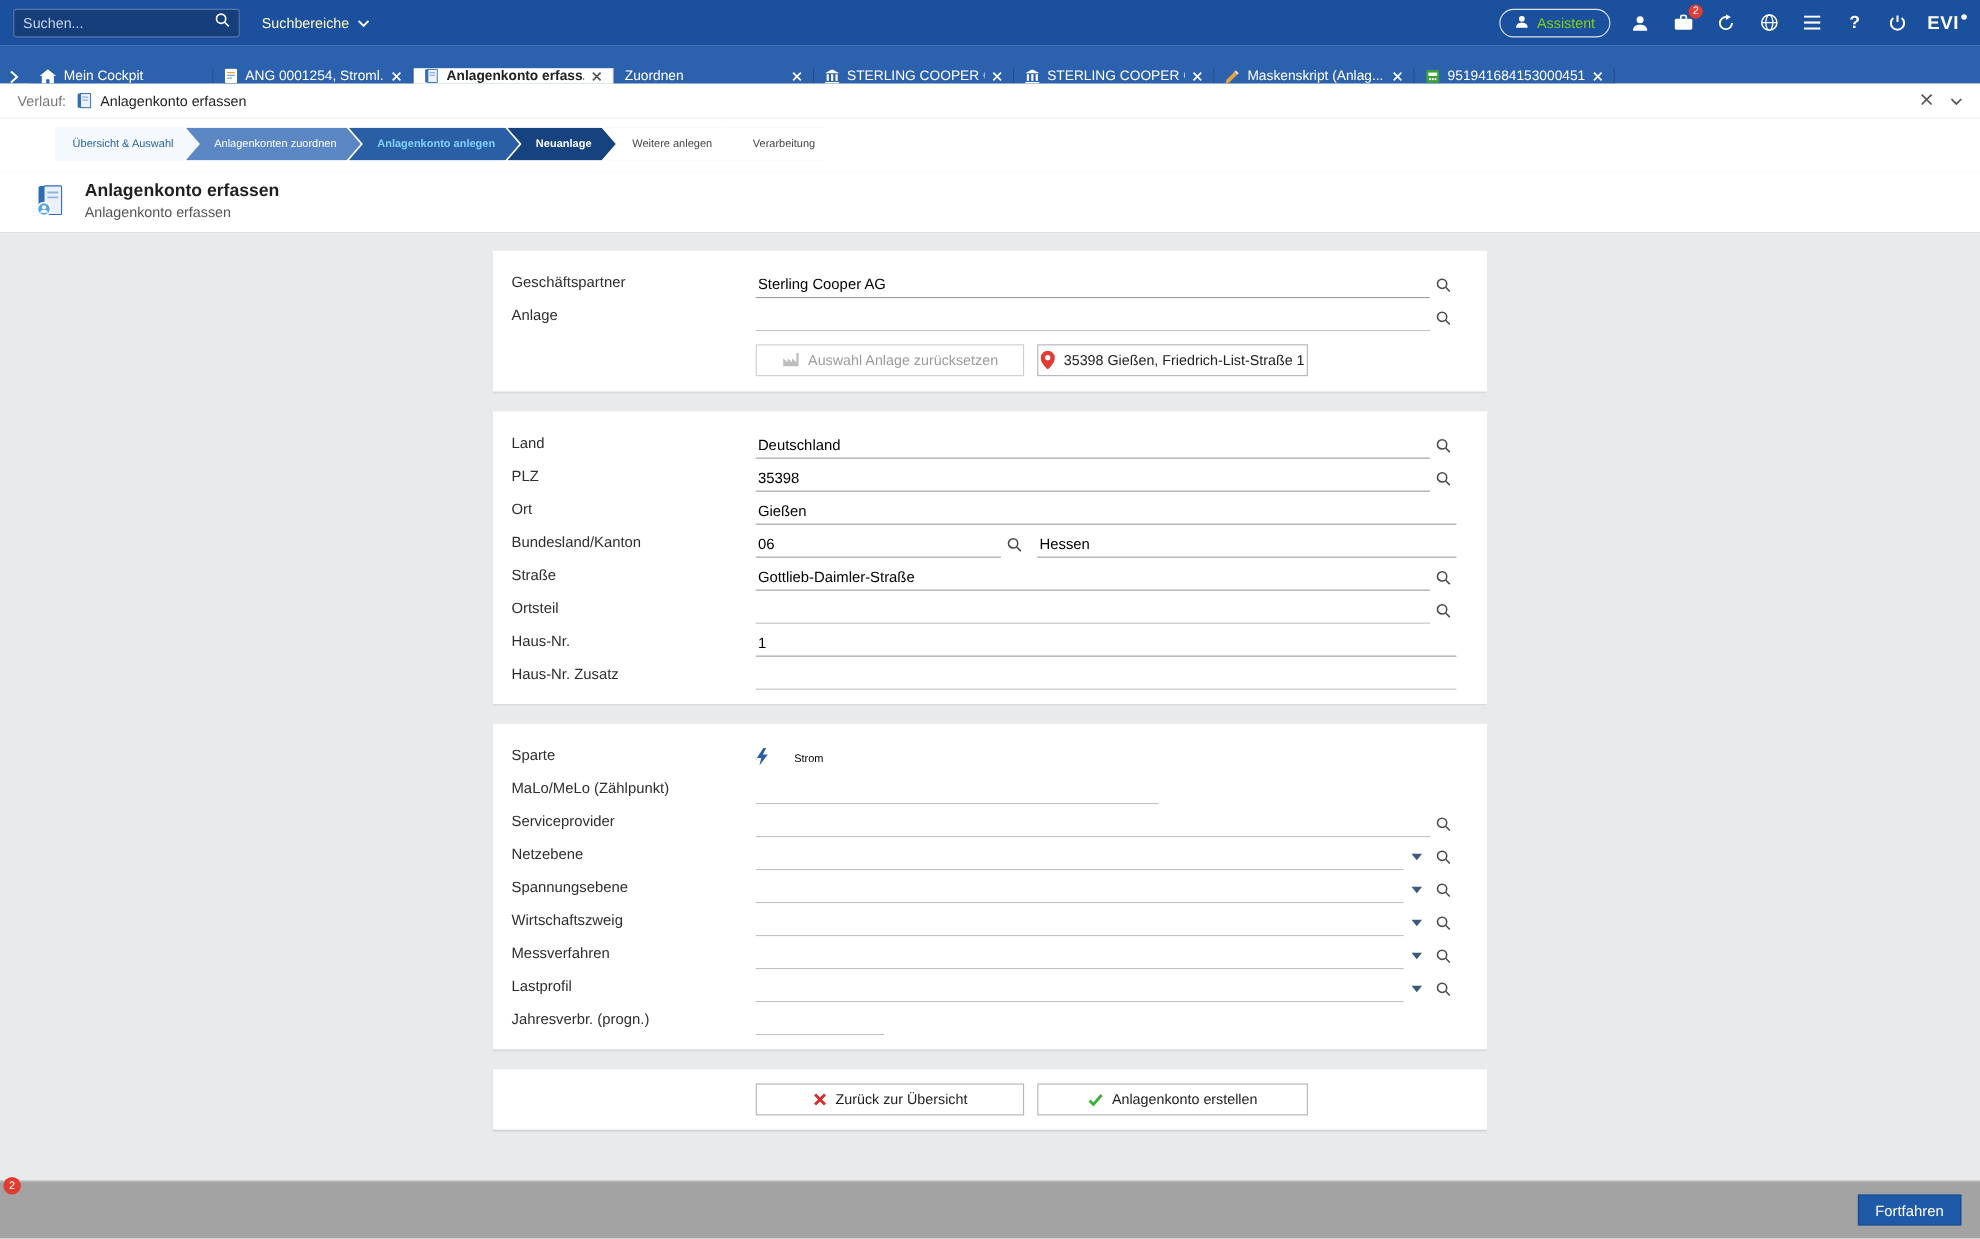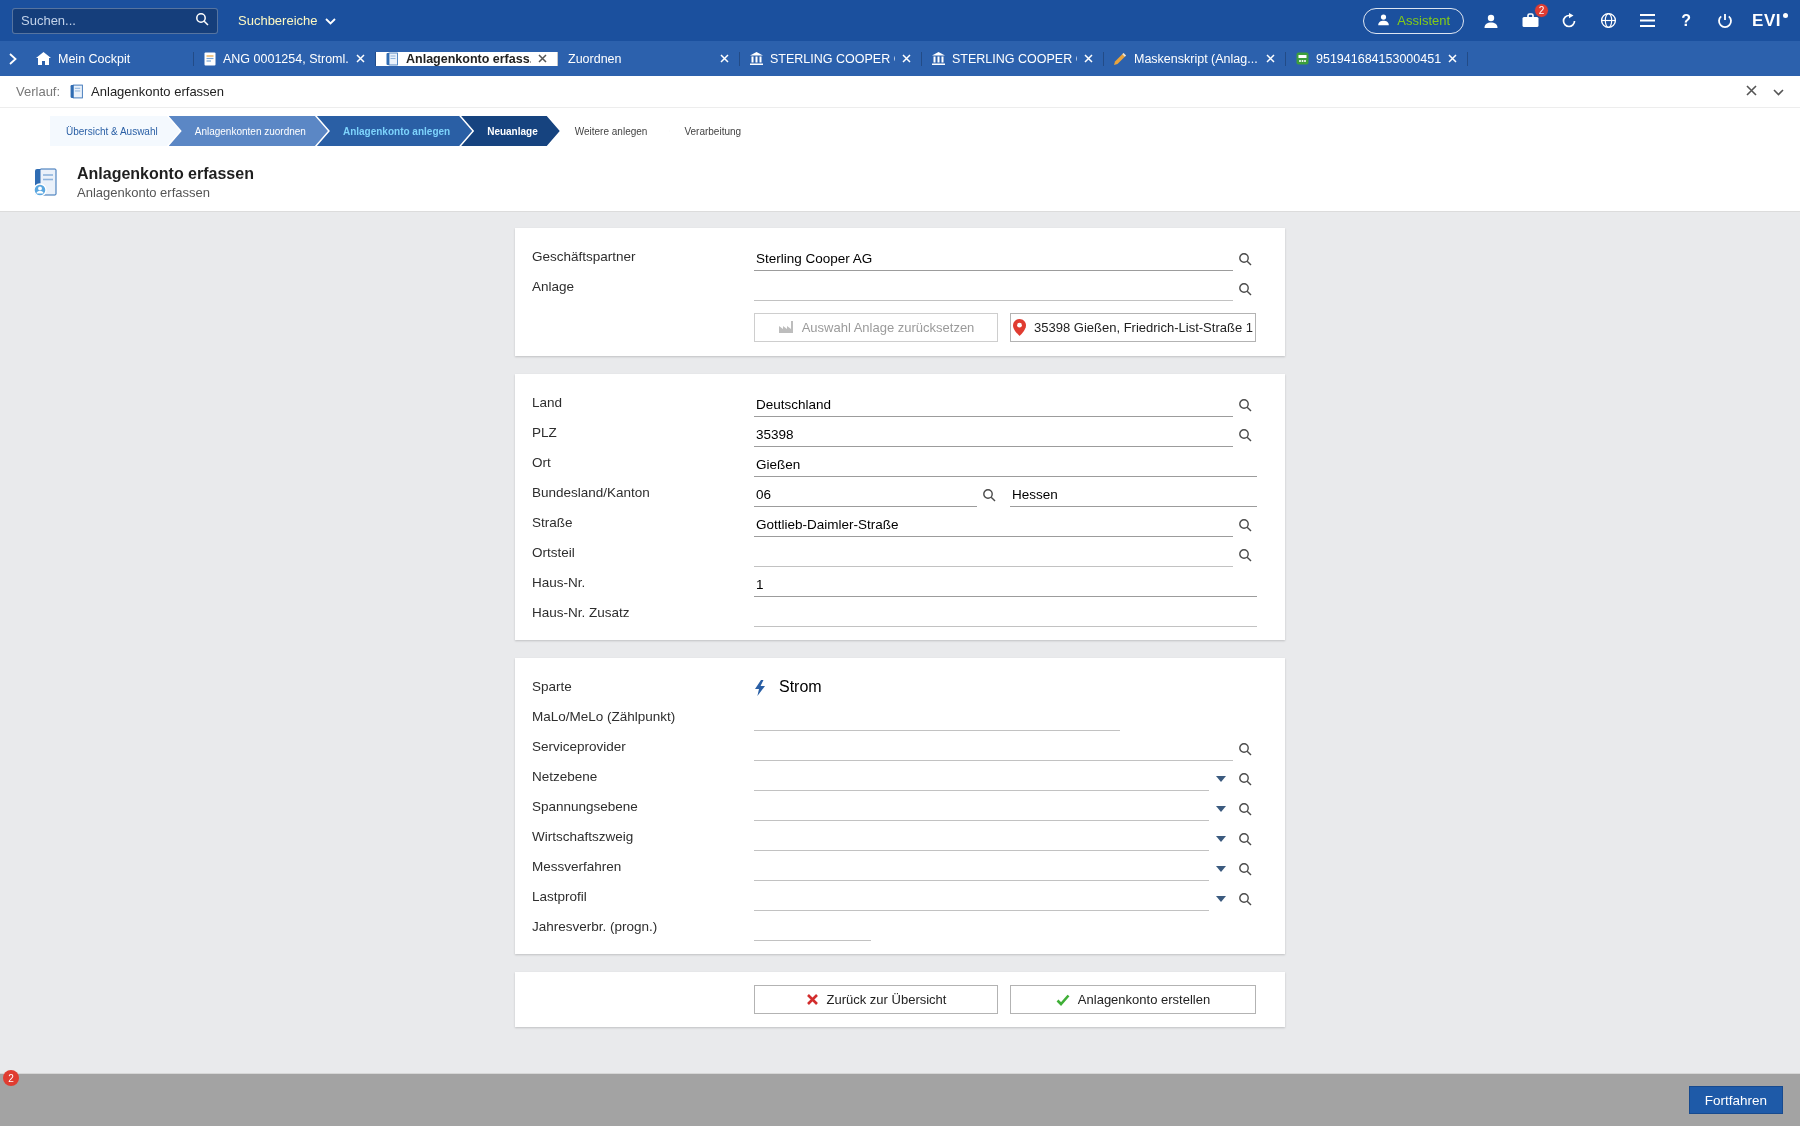--- a/index.html
+++ b/index.html
@@ -21,21 +21,21 @@
   .suchbereiche { display: flex; align-items: center; gap: 7px; color: #fef9c3; font-size: 13px; padding: 4px 8px; cursor: default; }
   .topbar-right { margin-left: auto; display: flex; align-items: center; gap: 15px; }
   .assist-btn { display: flex; align-items: center; gap: 7px; border: 1px solid rgba(255,255,255,0.85); border-radius: 14px; color: #84cc16; padding: 4px 13px; font-size: 13px; }
   .icon-btn { position: relative; width: 24px; height: 24px; display: flex; align-items: center; justify-content: center; color: #fff; }
   .icon-btn.help { font-size: 16px; font-weight: bold; }
   .badge { position: absolute; top: -6px; right: -7px; background: #e03c31; color: #fff; font-size: 10px; min-width: 15px; height: 15px; border-radius: 8px; display: flex; align-items: center; justify-content: center; padding: 0 3px; border: 1px solid #1b509e; }
   .brand { color: #fff; font-weight: bold; font-size: 17px; letter-spacing: 0.5px; display: flex; align-items: flex-start; gap: 2px; }
   .brand-mark { width: 5px; height: 5px; background: #fff; border-radius: 50%; margin-top: 2px; }
 
   
-  .tabbar { height: 35px; background: #2c61ad; display: flex; align-items: center; flex: 0 0 35px; }
+  .tabbar { height: 35px; background: #2c61ad; display: flex; align-items: flex-end; flex: 0 0 35px; }
   .tab-expander { width: 26px; display: flex; align-items: center; justify-content: center; }
   .tab { width: 182px; display: flex; align-items: center; gap: 7px; padding: 0 10px; color: #fff; font-size: 12.5px; border-right: 1px solid rgba(0,0,0,0.22); background: #2c61ad; cursor: default; }
   .tab.first { width: 168px; }
   .tab.active { background: #ffffff; color: #222; }
   .tab-label { flex: 1; white-space: nowrap; overflow: hidden; }
   .tab-close { flex: 0 0 auto; display: flex; align-items: center; }
 
   
   .history { height: 32px; background: #fff; display: flex; align-items: center; padding: 0 16px; gap: 10px; font-size: 13px; flex: 0 0 32px; border-bottom: 1px solid #ededed; justify-content: flex-end; }
   .history-label { color: #787878; }
@@ -53,36 +53,36 @@
   .step.s4 { background: #16437f; color: #fff; font-weight: bold; }
   .step.future { background: #fff; color: #444; filter: drop-shadow(0 0 1px #a8a8a8); }
 
   
   .title-row { background: #fff; padding: 9px 0 11px 30px; display: flex; gap: 13px; align-items: center; border-bottom: 1px solid #dcdcdc; flex: 0 0 55px; }
   .page-title { font-size: 16px; font-weight: bold; color: #1f1f1f; }
   .page-subtitle { font-size: 13px; color: #555; margin-top: 2px; }
 
   
   .content { flex: 1; overflow: hidden; padding-top: 16px; background: #e9eaec; }
-  .panel { width: 770px; margin: 0 auto; background: #fff; box-shadow: 0 1px 2px rgba(0,0,0,0.18); padding: 13px 28px 13px 17px; }
+  .panel { width: 904px; margin: 0 auto; background: #fff; box-shadow: 0 1px 2px rgba(0,0,0,0.18); padding: 13px 28px 13px 17px; }
   .panel + .panel { margin-top: 18px; }
 
   .frow { display: flex; align-items: flex-end; height: 30px; }
   .flabel { flex: 0 0 222px; font-size: 13.5px; color: #2e2e2e; padding-bottom: 7px; white-space: nowrap; }
   .fwrap { flex: 1; display: flex; align-items: flex-end; min-width: 0; }
   .fline { border-bottom: 1px solid #9c9c9c; font-size: 13.5px; color: #000; padding: 0 2px 4px 2px; height: 22px; display: flex; align-items: flex-end; white-space: nowrap; }
   .fline.grow { flex: 1; }
   .fline.empty { border-bottom-color: #c2c2c2; }
   .fline.w366 { flex: 0 0 366px; }
   .fline.w223 { flex: 0 0 223px; }
   .fline.w117 { flex: 0 0 117px; }
   .spacer { flex: 1; }
   .gap9 { flex: 0 0 9px; }
   .ficon { flex: 0 0 24px; display: flex; justify-content: center; align-items: center; align-self: flex-end; height: 22px; padding-bottom: 2px; }
-  .sparte-wrap { display: flex; align-items: flex-end; gap: 13px; padding-bottom: 5px; font-size: 16px; color: #000; }
+  .sparte-wrap { display: flex; align-items: flex-end; gap: 23px; padding-bottom: 5px; font-size: 10px; color: #000; }
 
   .btn { display: flex; align-items: center; justify-content: center; gap: 8px; height: 29px; background: #fff; border: 1px solid #b3b3b3; font-size: 13px; color: #222; white-space: nowrap; }
   .btn.disabled { color: #9b9b9b; border-color: #cecece; }
   .btnrow { display: flex; gap: 12px; margin: 12px 0 1px 222px; }
   .btnrow .btn.w244 { width: 244px; }
   .btnrow .btn.w246 { width: 246px; }
 
   
   .footer { flex: 0 0 53px; background: #a3a3a3; border-top: 1px solid #d6d6d6; display: flex; align-items: center; justify-content: flex-end; padding: 0 17px; }
   .continue-btn { background: #1e5aa8; color: #fff; font-size: 13.5px; height: 28px; padding: 0 15px; display: flex; align-items: center; border: 1px solid #174a8f; }

